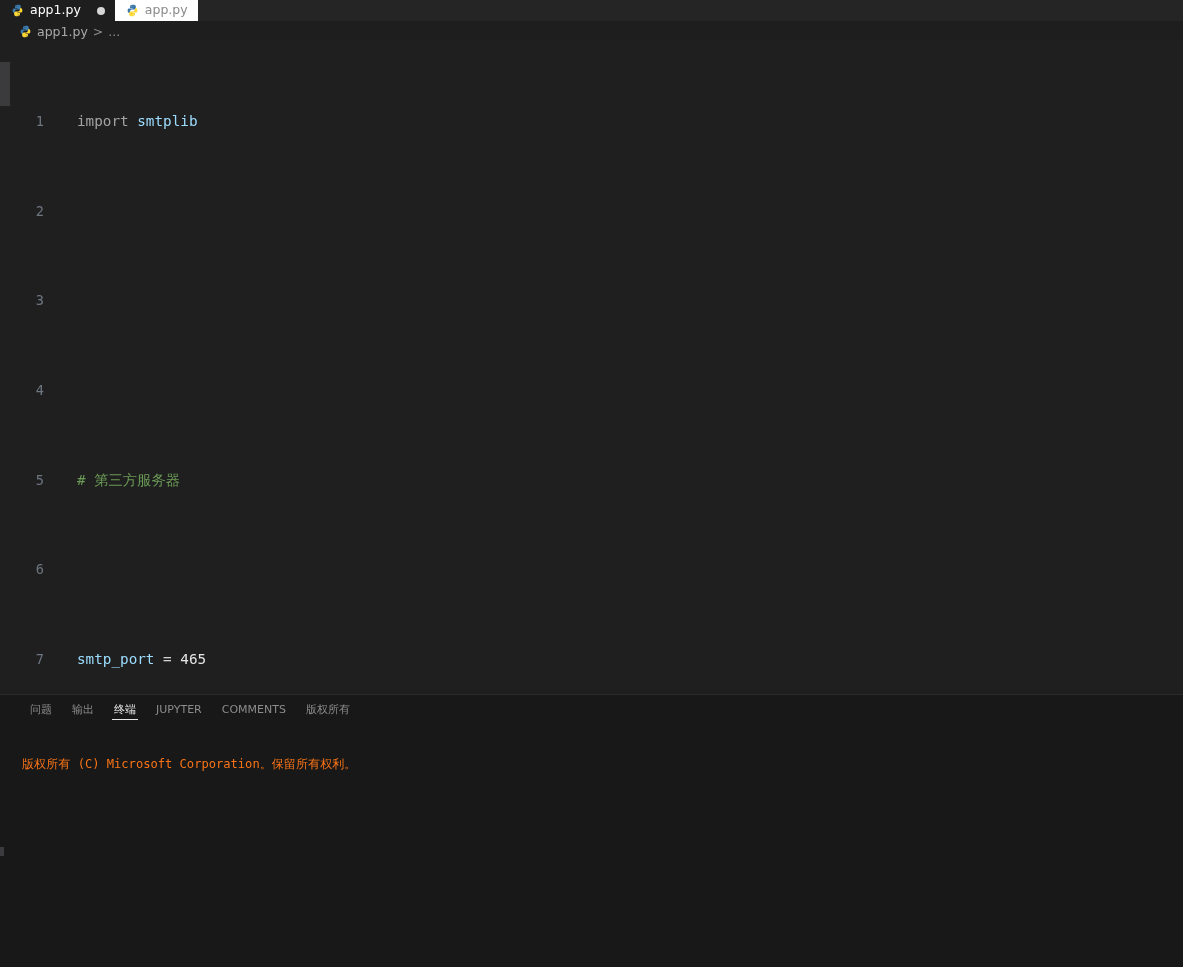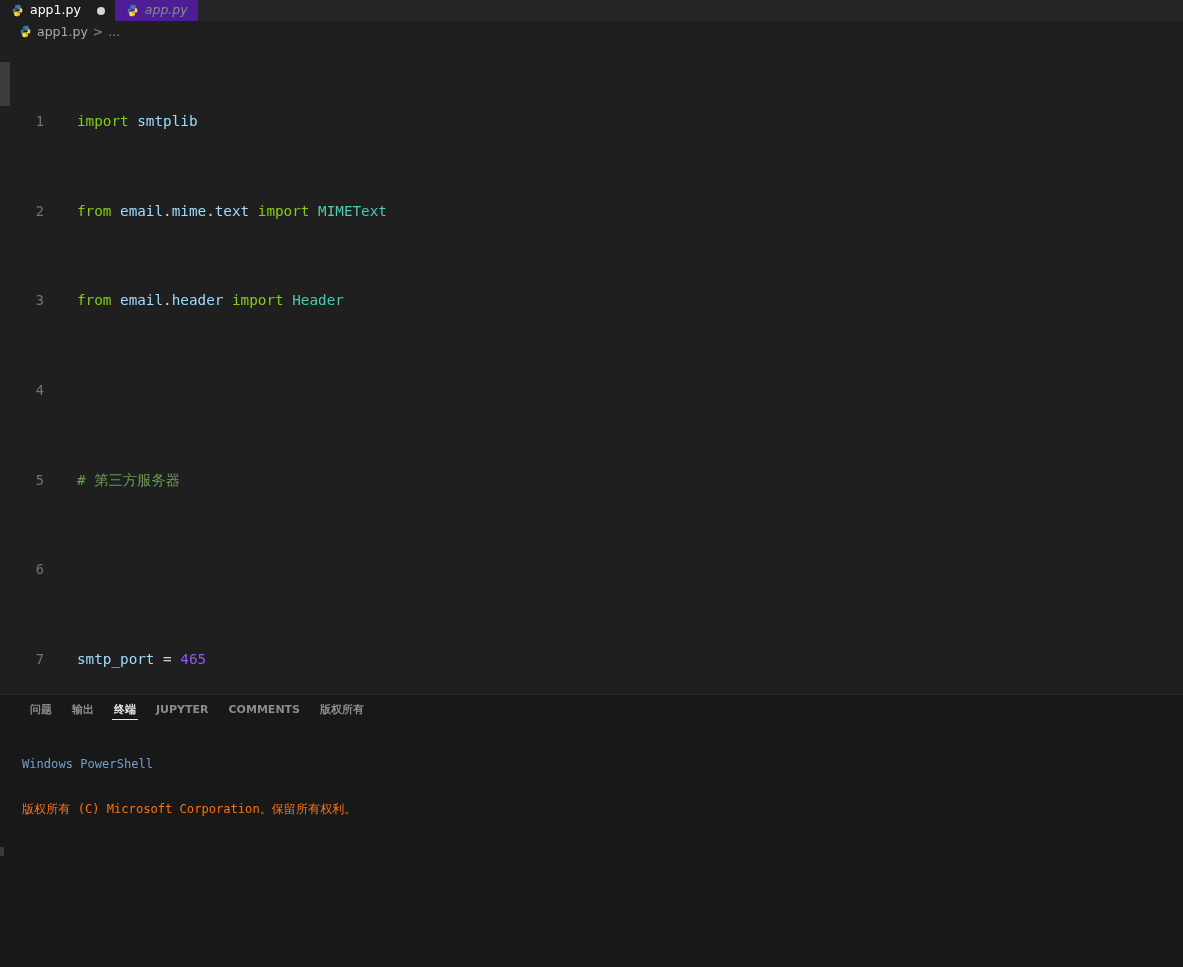--- a/index.html
+++ b/index.html
@@ -33,23 +33,22 @@
     font-size: 12.5px;
     position: relative;
     min-width: 0;
     white-space: nowrap;
   }
   .tab.active {
     background: #1e1e1e;
     color: #ffffff;
   }
   .tab.inactive {
-    background: #4c1d95;
+    background: #ffffff;
     color: #8a8a8a;
-    font-style: italic;
   }
   .tab .tablabel { line-height: 1; }
   .dirty-dot {
     width: 8px;
     height: 8px;
     border-radius: 50%;
     background: #d6d6d6;
     margin-left: 10px;
     flex: none;
   }
@@ -113,25 +112,25 @@
     flex: none;
     padding-right: 0;
     font-size: 13.6px;
   }
   .lc {
     padding-left: 33px;
     white-space: pre;
   }
 
   
-  .kw   { color: #84cc16; }   
+  .kw   { color: #a3a3a3; }   
   .mod  { color: #4ec9b0; }   
   .var  { color: #9cdcfe; }   
   .str  { color: #ce9178; }   
-  .num  { color: #8b5cf6; }   
+  .num  { color: #e5e5e5; }   
   .cmt  { color: #6a9955; }   
   .op   { color: #d4d4d4; }
 
   
   .panel {
     position: absolute;
     left: 0;
     top: 694px;
     width: 1183px;
     height: 273px;
@@ -146,21 +145,20 @@
     padding-left: 20px;
   }
   .ptab {
     font-size: 11px;
     color: #8b8b8b;
     padding: 0 10px;
     height: 29px;
     line-height: 29px;
     position: relative;
     white-space: nowrap;
-    font-weight: bold;
   }
   .ptab.active { color: #e7e7e7; }
   .ptab.active::after {
     content: "";
     position: absolute;
     left: 8px;
     right: 8px;
     bottom: 4px;
     height: 1px;
     background: #e7e7e7;
@@ -230,26 +228,24 @@
   <div class="editor-scroll-left"></div>
   <div class="code">
 
     <div class="line">
       <span class="ln">1</span>
       <span class="lc"><span class="kw">import</span><span class="op"> </span><span class="var">smtplib</span></span>
     </div>
 
     <div class="line">
       <span class="ln">2</span>
-      <span class="lc"><span class="kw">from</span> <span class="var">email</span><span class="op">.</span><span class="var">mime</span><span class="op">.</span><span class="var">text</span> <span class="kw">import</span> <span class="mod">MIMEText</span></span>
     </div>
 
     <div class="line">
       <span class="ln">3</span>
-      <span class="lc"><span class="kw">from</span> <span class="var">email</span><span class="op">.</span><span class="var">header</span> <span class="kw">import</span> <span class="mod">Header</span></span>
     </div>
 
     <div class="line">
       <span class="ln">4</span>
       <span class="lc"></span>
     </div>
 
     <div class="line">
       <span class="ln">5</span>
       <span class="lc cmt"># 第三方服务器</span>
@@ -309,21 +305,20 @@
     <div class="ptab"><span>JUPYTER</span></div>
     <div class="ptab"><span>COMMENTS</span></div>
     <div class="ptab"><span>版权所有</span></div>
   </div>
 
   <div class="term-scroll">
     <div class="term-scroll-mark"></div>
   </div>
 
   <div class="terminal">
-    <div class="tline t-blue">Windows PowerShell</div>
     <div class="tline t-white">版权所有 (C) Microsoft Corporation。保留所有权利。</div>
     <div class="tline">&nbsp;</div>
     <div class="tline">&nbsp;</div>
     
     
     
     
     
     
     

